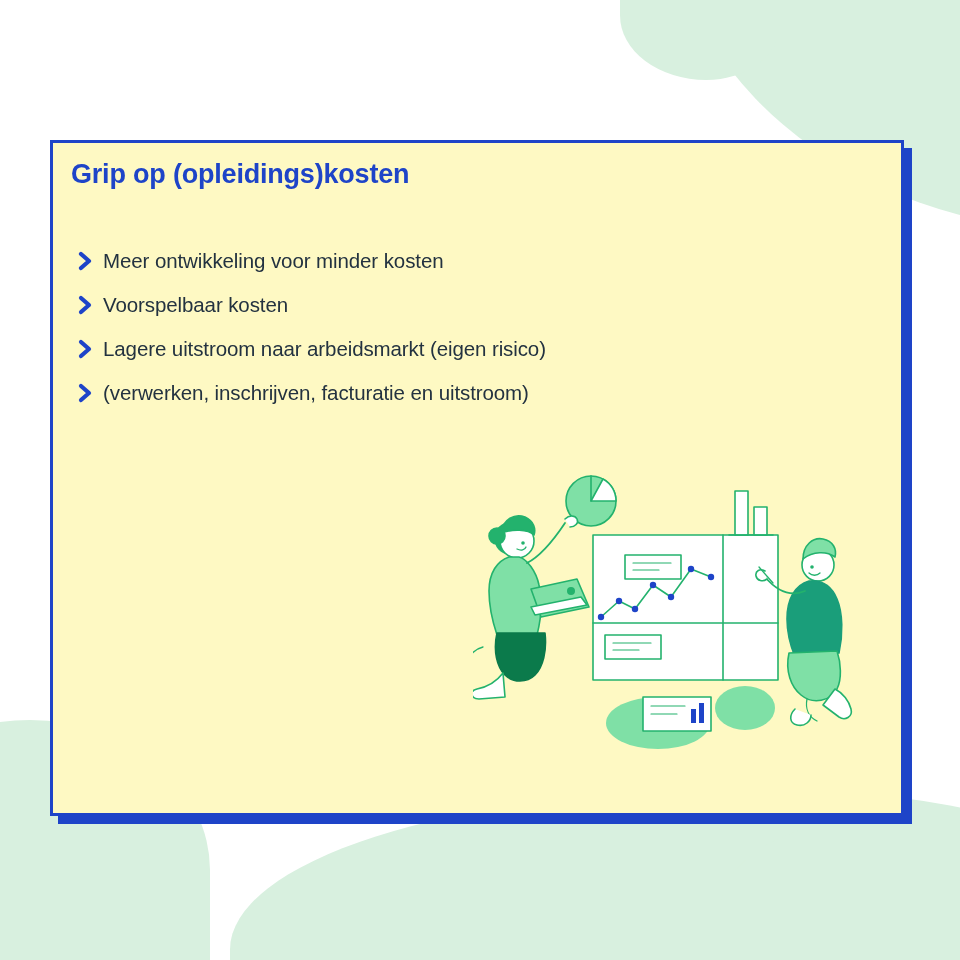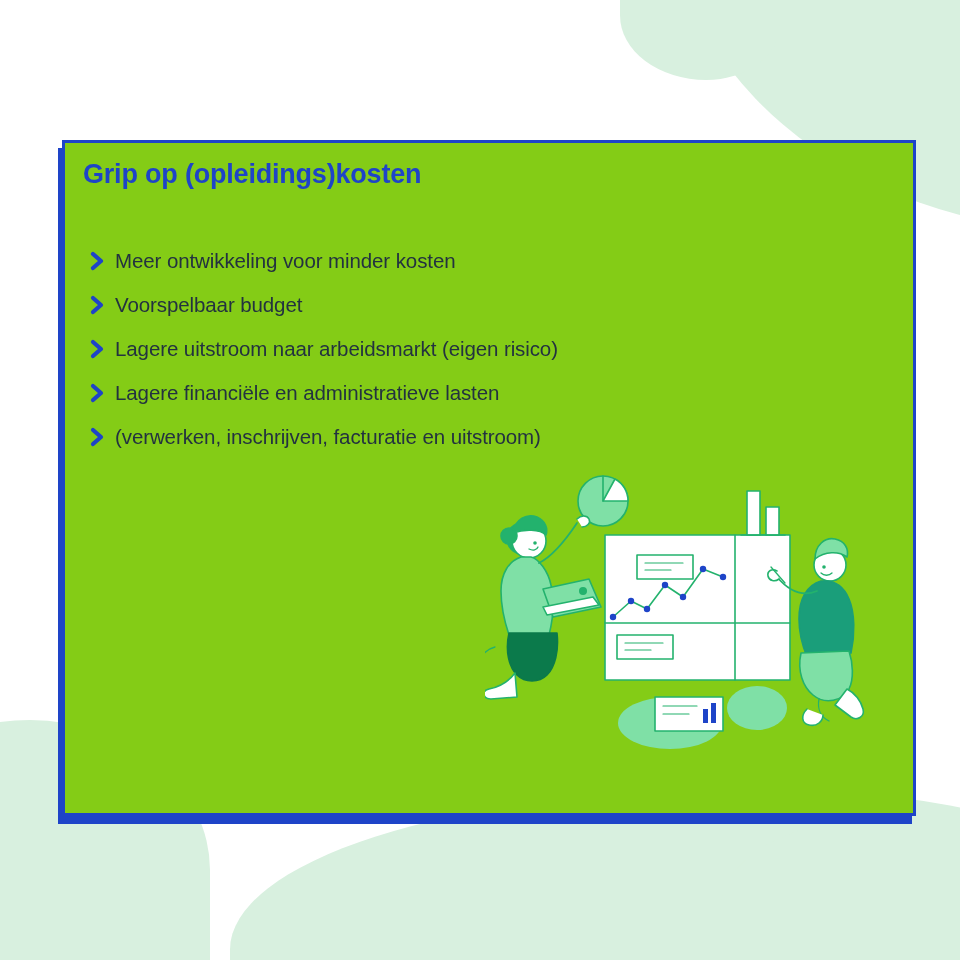--- a/index.html
+++ b/index.html
@@ -77,25 +77,24 @@
     height: 676px;
     background: #1e44c8;
     z-index: 1;
   }
   .slide {
     position: absolute;
     left: 50px;
     top: 140px;
     width: 854px;
     height: 676px;
-    background: #84cc16;
+    background: #fef9c3;
     border: 3px solid #1e44c8;
     box-sizing: border-box;
     z-index: 2;
-    margin-left: 12px;
   }
 
   .slide-title {
     position: absolute;
     left: 18px;
     top: 16px;
     font-size: 27px;
     font-weight: bold;
     color: #1e44c8;
     letter-spacing: -0.2px;
@@ -166,40 +165,32 @@
       </span>
       <span class="bullet-text">Meer ontwikkeling voor minder kosten</span>
     </div>
 
     <div class="bullet-row">
       <span class="chev">
         <svg width="20" height="22" viewBox="0 0 20 22">
           <path d="M5 4 L13 11 L5 18" fill="none" stroke="#1e44c8" stroke-width="4.2" stroke-linecap="round" stroke-linejoin="round"></path>
         </svg>
       </span>
-      <span class="bullet-text">Voorspelbaar budget</span>
+      <span class="bullet-text">Voorspelbaar kosten</span>
     </div>
 
     <div class="bullet-row">
       <span class="chev">
         <svg width="20" height="22" viewBox="0 0 20 22">
           <path d="M5 4 L13 11 L5 18" fill="none" stroke="#1e44c8" stroke-width="4.2" stroke-linecap="round" stroke-linejoin="round"></path>
         </svg>
       </span>
       <span class="bullet-text">Lagere uitstroom naar arbeidsmarkt (eigen risico)</span>
     </div>
 
-    <div class="bullet-row">
-      <span class="chev">
-        <svg width="20" height="22" viewBox="0 0 20 22">
-          <path d="M5 4 L13 11 L5 18" fill="none" stroke="#1e44c8" stroke-width="4.2" stroke-linecap="round" stroke-linejoin="round"></path>
-        </svg>
-      </span>
-      <span class="bullet-text">Lagere financiële en administratieve lasten</span>
-    </div>
 
     <div class="bullet-row">
       <span class="chev">
         <svg width="20" height="22" viewBox="0 0 20 22">
           <path d="M5 4 L13 11 L5 18" fill="none" stroke="#1e44c8" stroke-width="4.2" stroke-linecap="round" stroke-linejoin="round"></path>
         </svg>
       </span>
       <span class="bullet-text">(verwerken, inschrijven, facturatie en uitstroom)</span>
     </div>
 

